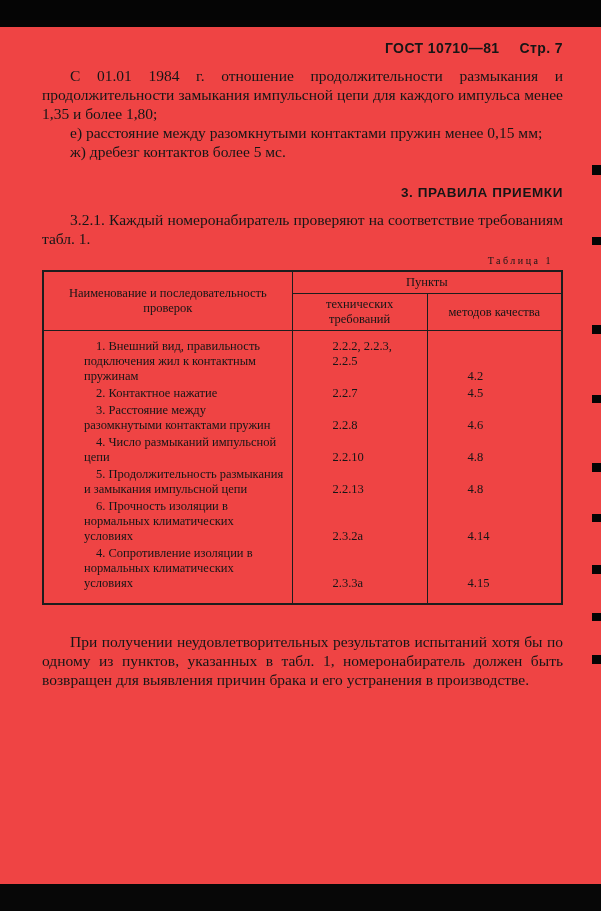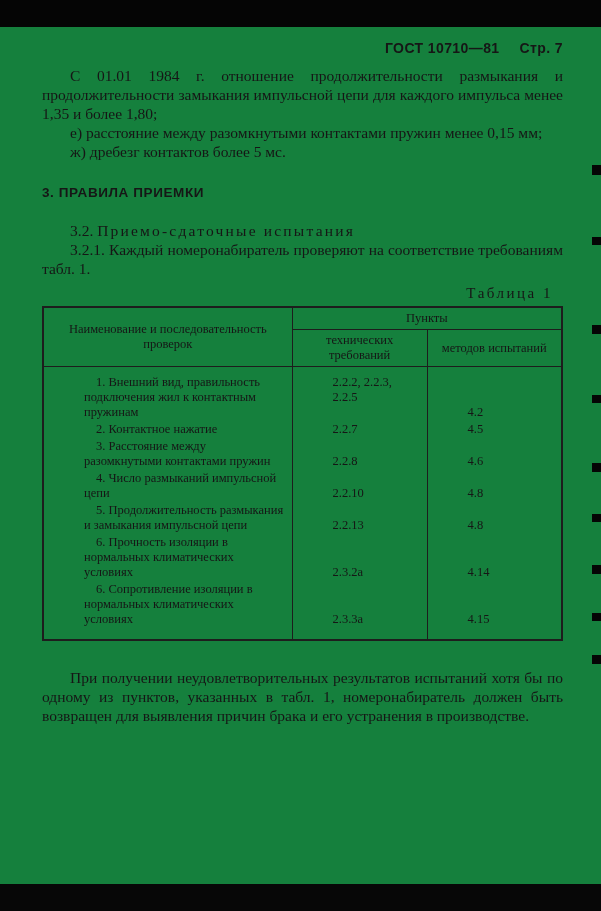--- a/index.html
+++ b/index.html
@@ -4,21 +4,21 @@
 <style>
   * { margin:0; padding:0; box-sizing:border-box; }
   html,body { width:601px; height:911px; }
   body {
     position:relative;
     background:#fbfaf6;
     font-family:"Liberation Serif","DejaVu Serif",serif;
     color:#161616;
     overflow:hidden;
   }
-  .page { position:absolute; inset:0; background:#15803d; }
+  .page { position:absolute; inset:0; background:#ef4444; }
   .scan-bar-top { position:absolute; top:0; left:0; width:601px; height:27px; background:#050505; }
   .scan-bar-bottom { position:absolute; bottom:0; left:0; width:601px; height:27px; background:#070707; }
   .edge-mark { position:absolute; right:0; width:9px; background:#050505; }
 
   .content { position:absolute; left:42px; top:27px; width:521px; }
 
   .doc-header {
     margin-top:13px;
     text-align:right;
     font-family:"Liberation Sans","DejaVu Sans",sans-serif;
@@ -31,35 +31,35 @@
   p.body {
     font-size:15.5px;
     line-height:19px;
     text-align:justify;
     text-indent:28px;
   }
   .para1 { margin-top:10px; }
 
   .section-heading {
     margin-top:24px;
-    margin-bottom:21px;
-    text-align:left;
+    margin-bottom:10px;
+    text-align:right;
     font-family:"Liberation Sans","DejaVu Sans",sans-serif;
     font-weight:bold;
     font-size:13.5px;
     letter-spacing:0.6px;
   }
   .spaced { letter-spacing:2.2px; }
 
   .table-caption {
     margin-top:7px;
     margin-bottom:4px;
     text-align:right;
     padding-right:10px;
-    font-size:15px;
+    font-size:10px;
     letter-spacing:2.5px;
   }
 
   table.gost {
     width:100%;
     border-collapse:collapse;
     font-size:12.5px;
     line-height:15px;
     border:2px solid #1d1d1d;
   }
@@ -109,34 +109,33 @@
     <div class="doc-header">
       <span>ГОСТ 10710—81</span><span class="gap">Стр. 7</span>
     </div>
 
     <p class="body para1">С 01.01 1984 г. отношение продолжительности размыкания и продолжительности замыкания импульсной цепи для каждого импульса менее 1,35 и более 1,80;</p>
     <p class="body">е) расстояние между разомкнутыми контактами пружин менее 0,15 мм;</p>
     <p class="body">ж) дребезг контактов более 5 мс.</p>
 
     <div class="section-heading">3. ПРАВИЛА ПРИЕМКИ</div>
 
-    <p class="body"><span>3.2.</span> <span class="spaced">Приемо-сдаточные испытания</span></p>
     <p class="body">3.2.1. Каждый номеронабиратель проверяют на соответствие требованиям табл. 1.</p>
 
     <div class="table-caption">Таблица 1</div>
 
     <table class="gost">
       <thead>
         <tr>
           <th rowspan="2" class="col-name">Наименование и последовательность проверок</th>
           <th colspan="2">Пункты</th>
         </tr>
         <tr>
           <th class="col-sub">технических требований</th>
-          <th class="col-sub">методов испытаний</th>
+          <th class="col-sub">методов качества</th>
         </tr>
       </thead>
       <tbody>
         <tr>
           <td class="name">1. Внешний вид, правильность подключения жил к контактным пружинам</td>
           <td class="val vt">2.2.2, 2.2.3, 2.2.5</td>
           <td class="val">4.2</td>
         </tr>
         <tr>
           <td class="name">2. Контактное нажатие</td>
@@ -157,21 +156,21 @@
           <td class="name">5. Продолжительность размыкания и замыкания импульсной цепи</td>
           <td class="val">2.2.13</td>
           <td class="val">4.8</td>
         </tr>
         <tr>
           <td class="name">6. Прочность изоляции в нормальных климатических условиях</td>
           <td class="val">2.3.2а</td>
           <td class="val">4.14</td>
         </tr>
         <tr>
-          <td class="name">6. Сопротивление изоляции в нормальных климатических условиях</td>
+          <td class="name">4. Сопротивление изоляции в нормальных климатических условиях</td>
           <td class="val">2.3.3а</td>
           <td class="val">4.15</td>
         </tr>
       </tbody>
     </table>
 
     <p class="body outro1">При получении неудовлетворительных результатов испытаний хотя бы по одному из пунктов, указанных в табл. 1, номеронабиратель должен быть возвращен для выявления причин брака и его устранения в производстве.</p>
 
   </div>
 

